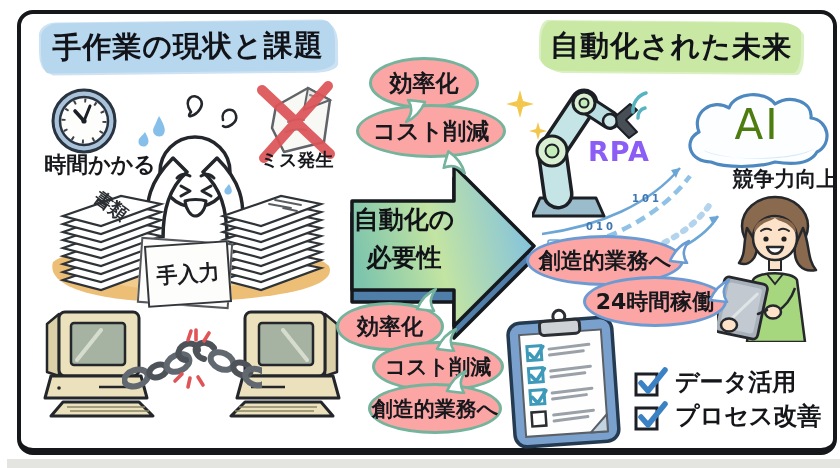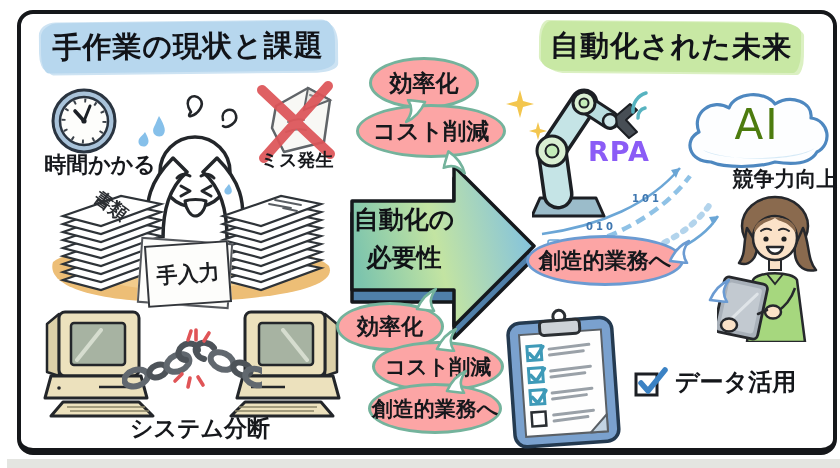--- a/index.html
+++ b/index.html
@@ -149,21 +149,20 @@
     <ellipse cx="36" cy="43" rx="9" ry="6" transform="rotate(-22 36 43)" fill="none" stroke="#4d5359" stroke-width="6"></ellipse>
     <ellipse cx="56" cy="35" rx="12" ry="8" transform="rotate(-25 56 35)" fill="none" stroke="#61686f" stroke-width="6"></ellipse>
     <path d="M64,32 A10,8 -20 1 1 76,22" fill="none" stroke="#4d5359" stroke-width="6" stroke-linecap="round"></path>
     <path d="M92,20 A10,8 20 1 0 82,31" fill="none" stroke="#4d5359" stroke-width="6" stroke-linecap="round"></path>
     <ellipse cx="100" cy="33" rx="12" ry="8" transform="rotate(25 100 33)" fill="none" stroke="#61686f" stroke-width="6"></ellipse>
     <ellipse cx="120" cy="41" rx="9" ry="6" transform="rotate(22 120 41)" fill="none" stroke="#4d5359" stroke-width="6"></ellipse>
     <ellipse cx="134" cy="49" rx="11" ry="8" transform="rotate(18 134 49)" fill="none" stroke="#61686f" stroke-width="6"></ellipse>
     <path d="M66,12 l3,-9 M74,12 l0,-10 M82,13 l5,-8" stroke="#e05457" stroke-width="3.6" stroke-linecap="round"></path>
     <path d="M60,46 l-7,7 M68,50 l-2,9 M76,49 l5,8" stroke="#e05457" stroke-width="3.6" stroke-linecap="round"></path>
   </svg>
-  <div class="label" style="left:108px;top:413px;width:170px;font-size:23px">システム分断</div>
 
   <div class="bubble" style="left:362px;top:57px;width:104px;height:46px;font-size:23px">
     <span>効率化</span>
   </div>
   <svg class="tail" style="left:398px;top:99px" width="26" height="26" viewBox="0 0 26 26">
     <path d="M3,1 C8,9 7,15 1,23 C10,19 16,12 20,3 Z" fill="#fff" stroke="currentColor" stroke-width="2.6" stroke-linejoin="round"></path>
   </svg>
   <div class="bubble" style="left:349px;top:104px;width:144px;height:48px;font-size:23px">
     <span>コスト削減</span>
   </div>
@@ -282,20 +281,23 @@
 
   <svg class="tail blue" style="left:657px;top:238px;transform:rotate(180deg)" width="26" height="26" viewBox="0 0 26 26">
     <path d="M3,1 C8,9 7,15 1,23 C10,19 16,12 20,3 Z" fill="#fff" stroke="currentColor" stroke-width="2.6" stroke-linejoin="round"></path>
   </svg>
   <div class="bubble blue" style="left:519px;top:235px;width:152px;height:45px;font-size:22px">
     <span>創造的業務へ</span>
   </div>
   <svg class="tail blue" style="left:697px;top:277px;transform:rotate(180deg)" width="26" height="26" viewBox="0 0 26 26">
     <path d="M3,1 C8,9 7,15 1,23 C10,19 16,12 20,3 Z" fill="#fff" stroke="currentColor" stroke-width="2.6" stroke-linejoin="round"></path>
   </svg>
+  <div class="bubble blue" style="left:576px;top:276px;width:138px;height:45px;font-size:22px">
+    <span>24時間稼働</span>
+  </div>
 
   <svg class="abs" style="left:498px;top:302px;z-index:5;transform:rotate(-4deg)" width="122" height="148" viewBox="0 0 122 148">
     <rect x="6" y="18" width="104" height="124" rx="12" fill="#7aa1ce" stroke="#243a50" stroke-width="3.5"></rect>
     <rect x="17" y="30" width="82" height="102" fill="#fefefe" stroke="#5a6066" stroke-width="2"></rect>
     <path d="M82,132 L99,115 L99,132 Z" fill="#c2d3e2" stroke="#5a6066" stroke-width="2" stroke-linejoin="round"></path>
     <circle cx="58" cy="14" r="6" fill="#fff" stroke="#2b2f33" stroke-width="3"></circle>
     <rect x="38" y="18" width="40" height="14" rx="4" fill="#cdd2d7" stroke="#2b2f33" stroke-width="3"></rect>
     <rect x="24" y="42" width="14" height="14" fill="#fff" stroke="#3e9ab8" stroke-width="3"></rect>
     <path d="M26,49 l5,6 l9,-12" fill="none" stroke="#3e9ab8" stroke-width="3.5" stroke-linecap="round" stroke-linejoin="round"></path>
     <path d="M46,46 l40,-2 M46,52 l34,-2" stroke="#9aa1a8" stroke-width="3" stroke-linecap="round"></path>
@@ -309,13 +311,20 @@
     <path d="M46,112 l40,-2 M46,118 l34,-2" stroke="#9aa1a8" stroke-width="3" stroke-linecap="round"></path>
   </svg>
 
   <div class="check-row" style="left:627px;top:366px">
     <svg width="34" height="32" viewBox="0 0 34 32">
       <rect x="2" y="8" width="21" height="21" fill="#fff" stroke="#1c1f24" stroke-width="3"></rect>
       <path d="M7,17 L14,25 L31,4" fill="none" stroke="#3b82c4" stroke-width="5.5" stroke-linecap="round" stroke-linejoin="round"></path>
     </svg>
     <span>データ活用</span>
   </div>
+  <div class="check-row" style="left:627px;top:400px">
+    <svg width="34" height="32" viewBox="0 0 34 32">
+      <rect x="2" y="8" width="21" height="21" fill="#fff" stroke="#1c1f24" stroke-width="3"></rect>
+      <path d="M7,17 L14,25 L31,4" fill="none" stroke="#3b82c4" stroke-width="5.5" stroke-linecap="round" stroke-linejoin="round"></path>
+    </svg>
+    <span>プロセス改善</span>
+  </div>
 </div>
 
 </body></html>

